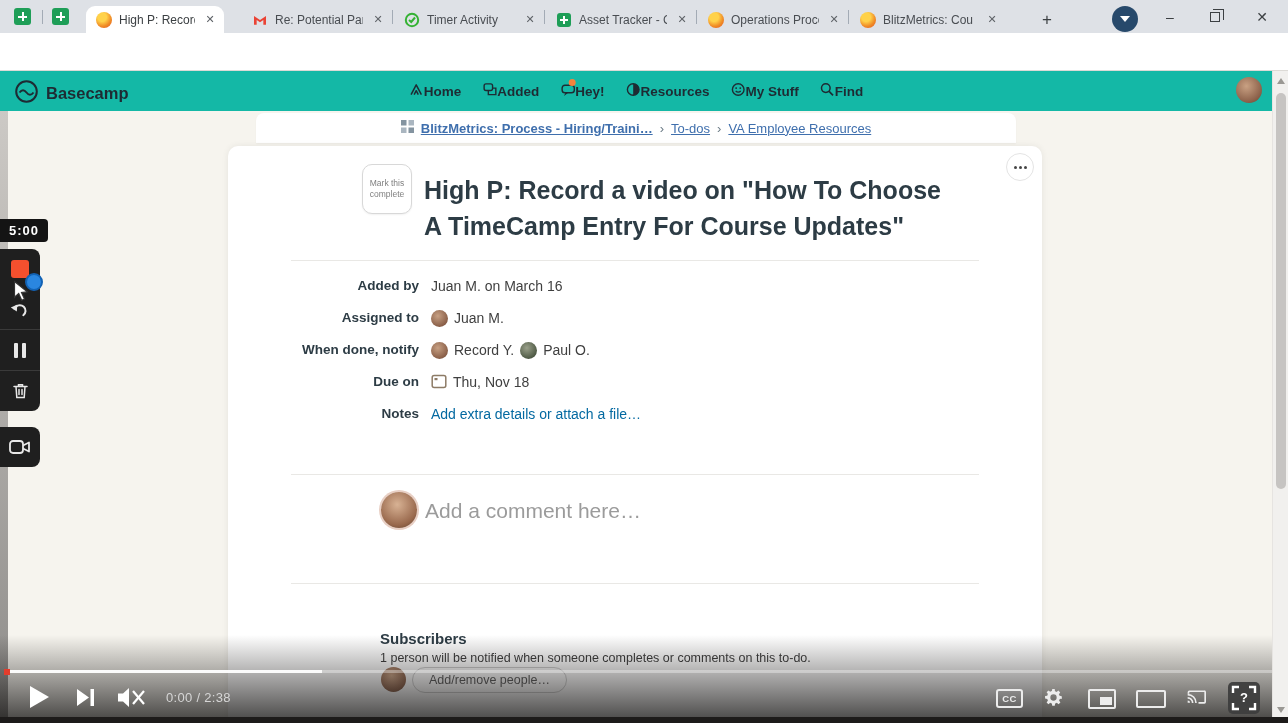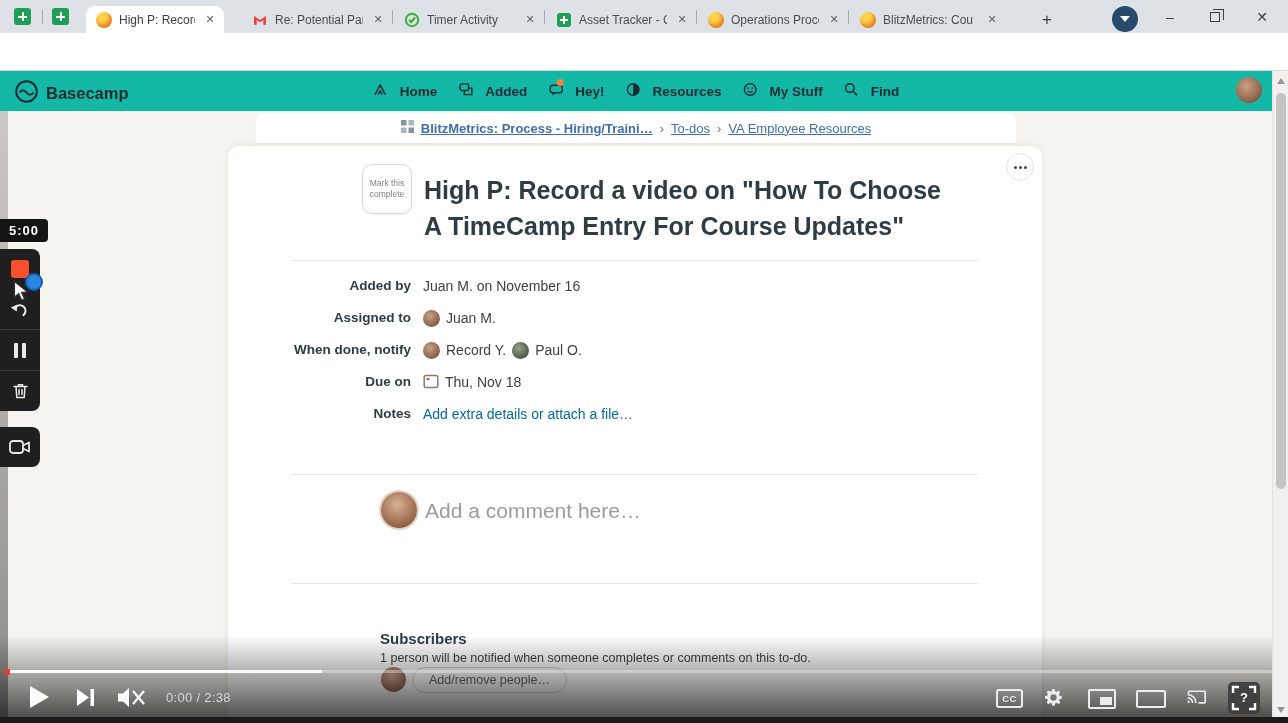--- a/index.html
+++ b/index.html
@@ -36,21 +36,21 @@
   .extic{position:absolute;top:42px}
   .avatar-j{position:absolute;left:1218px;top:41px;width:23px;height:23px;border-radius:50%;color:#fff;font-size:11px;font-weight:bold;display:flex;align-items:center;justify-content:center}
   .dots3v{position:absolute;left:1256px;top:44px;width:4px}
   .dots3v i{display:block;width:3px;height:3px;border-radius:50%;background:#5f6368;margin:0 auto 3px}
 
   
   .bchead{position:absolute;left:0;top:71px;right:16px;height:40px;background:#14b8a6;z-index:6}
   .brandrow{position:absolute;left:14px;top:8px;display:flex;align-items:center;gap:7px}
   .brand{font-size:16.5px;font-weight:bold;color:#1e2b33}
   .bcnav{position:absolute;left:50%;transform:translateX(-50%);top:0;height:40px;display:flex;align-items:center;gap:21px}
-  .bcnav .item{display:flex;align-items:center;gap:12px;font-weight:bold;font-size:13.5px;color:#1e2b33;position:relative}
+  .bcnav .item{display:flex;align-items:center;gap:0;font-weight:bold;font-size:13.5px;color:#1e2b33;position:relative}
   .heydot{position:absolute;left:8px;top:-3px;width:7px;height:7px;border-radius:50%}
   .hdravatar{position:absolute;left:1236px;top:77px;width:26px;height:26px;border-radius:50%;background:radial-gradient(circle at 40% 35%,#c9a183,#8a5f48 70%,#5e3d2c);z-index:7}
 
   
   .scrollbar{position:absolute;right:0;top:71px;width:16px;bottom:0;background:#f1f0ee;border-left:1px solid #e6e4e1;z-index:32}
   .sb-thumb{position:absolute;left:3px;top:22px;width:10px;height:396px;background:#c6c4c2;border-radius:5px}
   .sb-up{position:absolute;left:4px;top:7px;width:0;height:0;border-left:4px solid transparent;border-right:4px solid transparent;border-bottom:6px solid #9a9894}
   .sb-down{position:absolute;left:4px;bottom:10px;width:0;height:0;border-left:4px solid transparent;border-right:4px solid transparent;border-top:6px solid #9a9894}
 
   
@@ -59,21 +59,21 @@
   .crumb-proj{font-weight:bold}
   .crumb-sep{color:#6b7b86}
 
   
   .sheet{position:absolute;left:228px;top:146px;width:814px;height:577px;background:#fff;border-radius:10px 10px 0 0;box-shadow:0 0 7px rgba(0,0,0,.07);z-index:5}
   .morebtn{position:absolute;left:778px;top:7px;width:28px;height:28px;border:1px solid #e4e4e4;border-radius:50%;display:flex;align-items:center;justify-content:center;gap:2px}
   .morebtn i{width:3px;height:3px;border-radius:50%;background:#454545}
   .markbtn{position:absolute;left:134px;top:18px;width:50px;height:50px;border:1px solid #d8d8d8;border-radius:10px;background:#fff;box-shadow:0 1px 2px rgba(0,0,0,.06);font-size:8.5px;color:#808080;display:flex;align-items:center;justify-content:center;text-align:center;line-height:1.25;padding:5px}
   .todotitle{position:absolute;left:196px;top:26px;width:520px;font-size:25px;font-weight:bold;color:#2d3c45;line-height:36px}
   .divider{position:absolute;left:63px;width:688px;height:1px;background:#e9e8e5}
-  .frow{position:absolute;left:0;width:760px;height:24px}
+  .frow{position:absolute;left:8px;width:760px;height:24px}
   .flabel{position:absolute;left:0;top:4px;width:183px;text-align:right;font-weight:bold;font-size:13.5px;color:#2d3c45}
   .fval{position:absolute;left:195px;top:0;height:24px;display:flex;align-items:center;gap:6px;font-size:14px;color:#3f3f3f}
   .miniav{width:17px;height:17px;border-radius:50%;background:radial-gradient(circle at 40% 35%,#c7a083,#8a5f48 70%,#5c3c2b);flex:0 0 17px}
   .miniav.dark{background:radial-gradient(circle at 40% 35%,#9aa08a,#4f5a45 70%,#2e352a)}
   .placeholder{color:#0369a1}
   .cmt-av{position:absolute;left:153px;top:346px;width:36px;height:36px;border-radius:50%;background:radial-gradient(circle at 45% 35%,#d8b294,#9a6a4e 65%,#5e3b28);box-shadow:0 0 0 2px #e8cfc4}
   .cmt-ph{position:absolute;left:197px;top:353px;font-size:21px;color:#9b9b9b}
   .subs-h{position:absolute;left:152px;top:484px;font-size:15px;font-weight:bold;color:#2d3c45}
   .subs-d{position:absolute;left:152px;top:505px;font-size:12.5px;color:#3c3c3c}
   .subs-av{position:absolute;left:153px;top:521px;width:25px;height:25px;border-radius:50%;background:radial-gradient(circle at 42% 35%,#cba486,#8a5f48 70%,#5c3c2b);z-index:2}
@@ -302,21 +302,21 @@
         <i></i>
         <i></i>
       </div>
     <div class="markbtn">Mark this complete</div>
     <div class="todotitle">High P: Record a video on "How To Choose A TimeCamp Entry For Course Updates"</div>
     <div class="divider" style="top:114px"></div>
 
     <div class="frow" style="top:128px">
       <span class="flabel">Added by</span>
       <span class="fval">
-          <span>Juan M. on November 16</span>
+          <span>Juan M. on March 16</span>
         </span>
     </div>
     <div class="frow" style="top:160px">
       <span class="flabel">Assigned to</span>
       <span class="fval">
           <span class="miniav"></span>
           <span>Juan M.</span>
         </span>
     </div>
     <div class="frow" style="top:192px">

